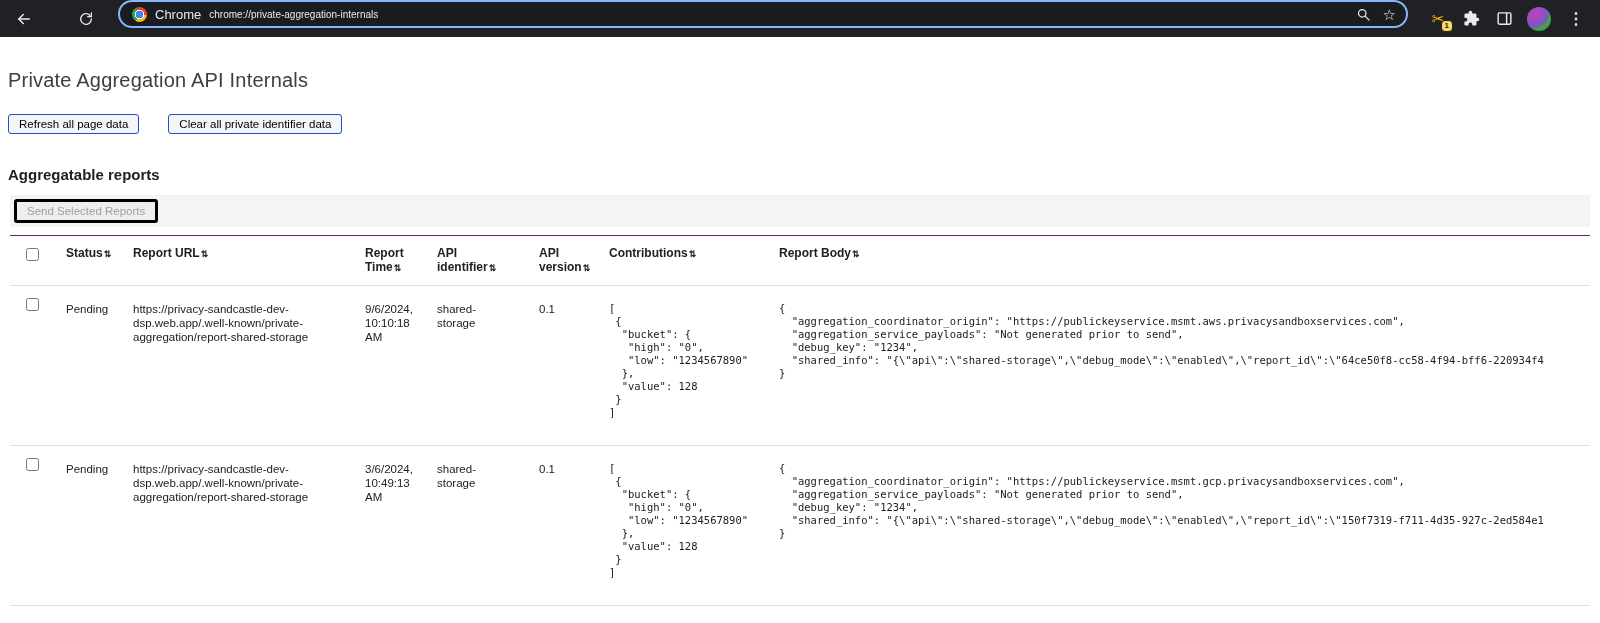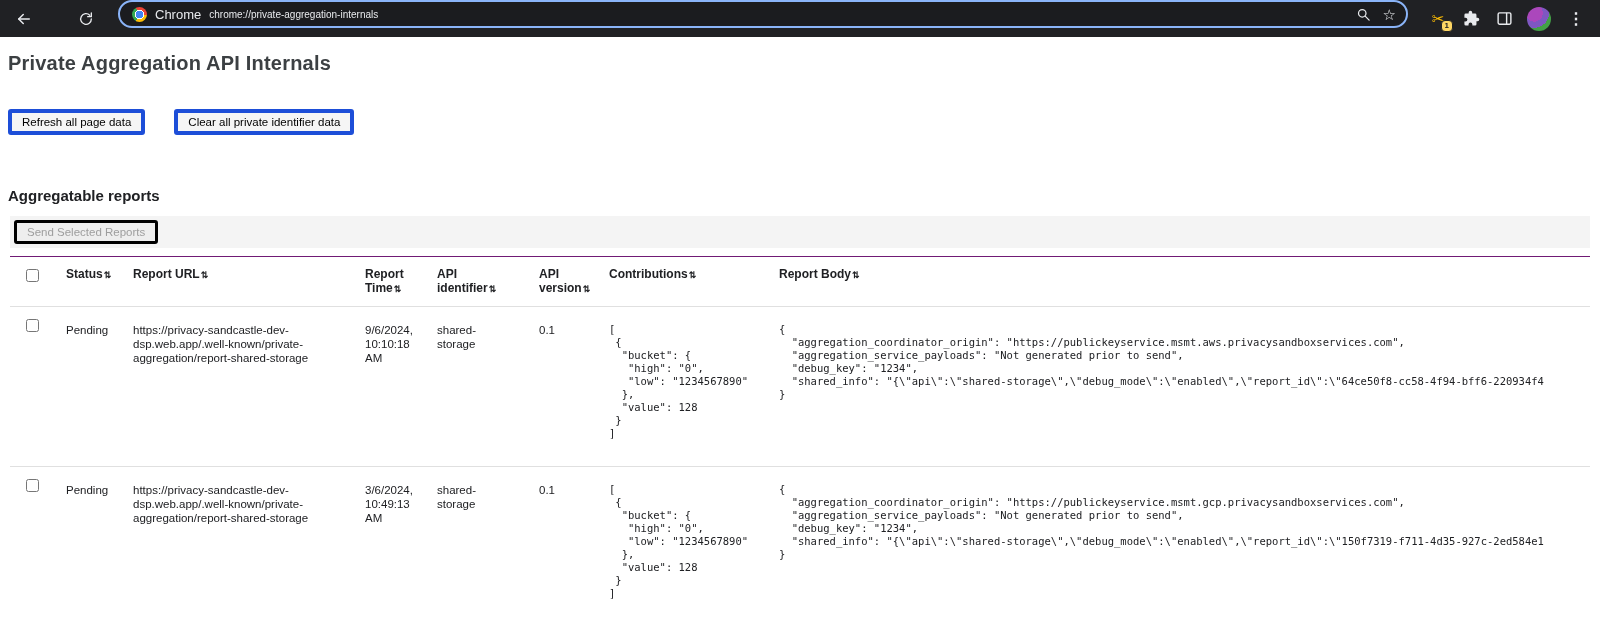--- a/index.html
+++ b/index.html
@@ -53,31 +53,31 @@
   }
   .avatar {
     width: 24px; height: 24px; border-radius: 50%; cursor: pointer;
     background: radial-gradient(circle at 30% 25%, #ab47bc 0 35%, #7e57c2 35% 60%, #43a047 60% 100%);
   }
   .kebab { color: #e8eaed; font-size: 16px; font-weight: 700; cursor: pointer; padding: 0 4px; }
 
   
   .page { padding: 0 8px; }
   .page-title {
-    font-size: 20px; font-weight: 700; color: #3c4043;
-    margin: 15px 0 22px 0; letter-spacing: .2px;
+    font-size: 20px; font-weight: 400; color: #3c4043;
+    margin: 32px 0 22px 0; letter-spacing: .2px;
   }
   .actions { display: flex; gap: 29px; margin-bottom: 0; }
   .btn {
     font-family: "Liberation Sans", sans-serif;
     font-size: 11.5px; color: #000;
-    background: #f5f5f5; border: 4px solid #1d4ed8; border-radius: 3px;
-    padding: 3px 10px; cursor: pointer; margin-top: 12px;
-  }
-  .section-heading { font-size: 15px; font-weight: 700; color: #202124; margin: 52px 0 12px 0; }
+    background: #f5f5f5; border: 1px solid #1d4ed8; border-radius: 3px;
+    padding: 3px 10px; cursor: pointer;
+  }
+  .section-heading { font-size: 15px; font-weight: 700; color: #202124; margin: 32px 0 12px 0; }
 
   .send-bar { background: #f4f4f4; padding: 4px 4px; margin: 0 2px; }
   .btn-disabled {
     font-family: "Liberation Sans", sans-serif;
     font-size: 11.5px; color: #9e9e9e;
     background: #eeeeee; border: 3px solid #000000; border-radius: 3px;
     padding: 3px 10px;
   }
 
   

